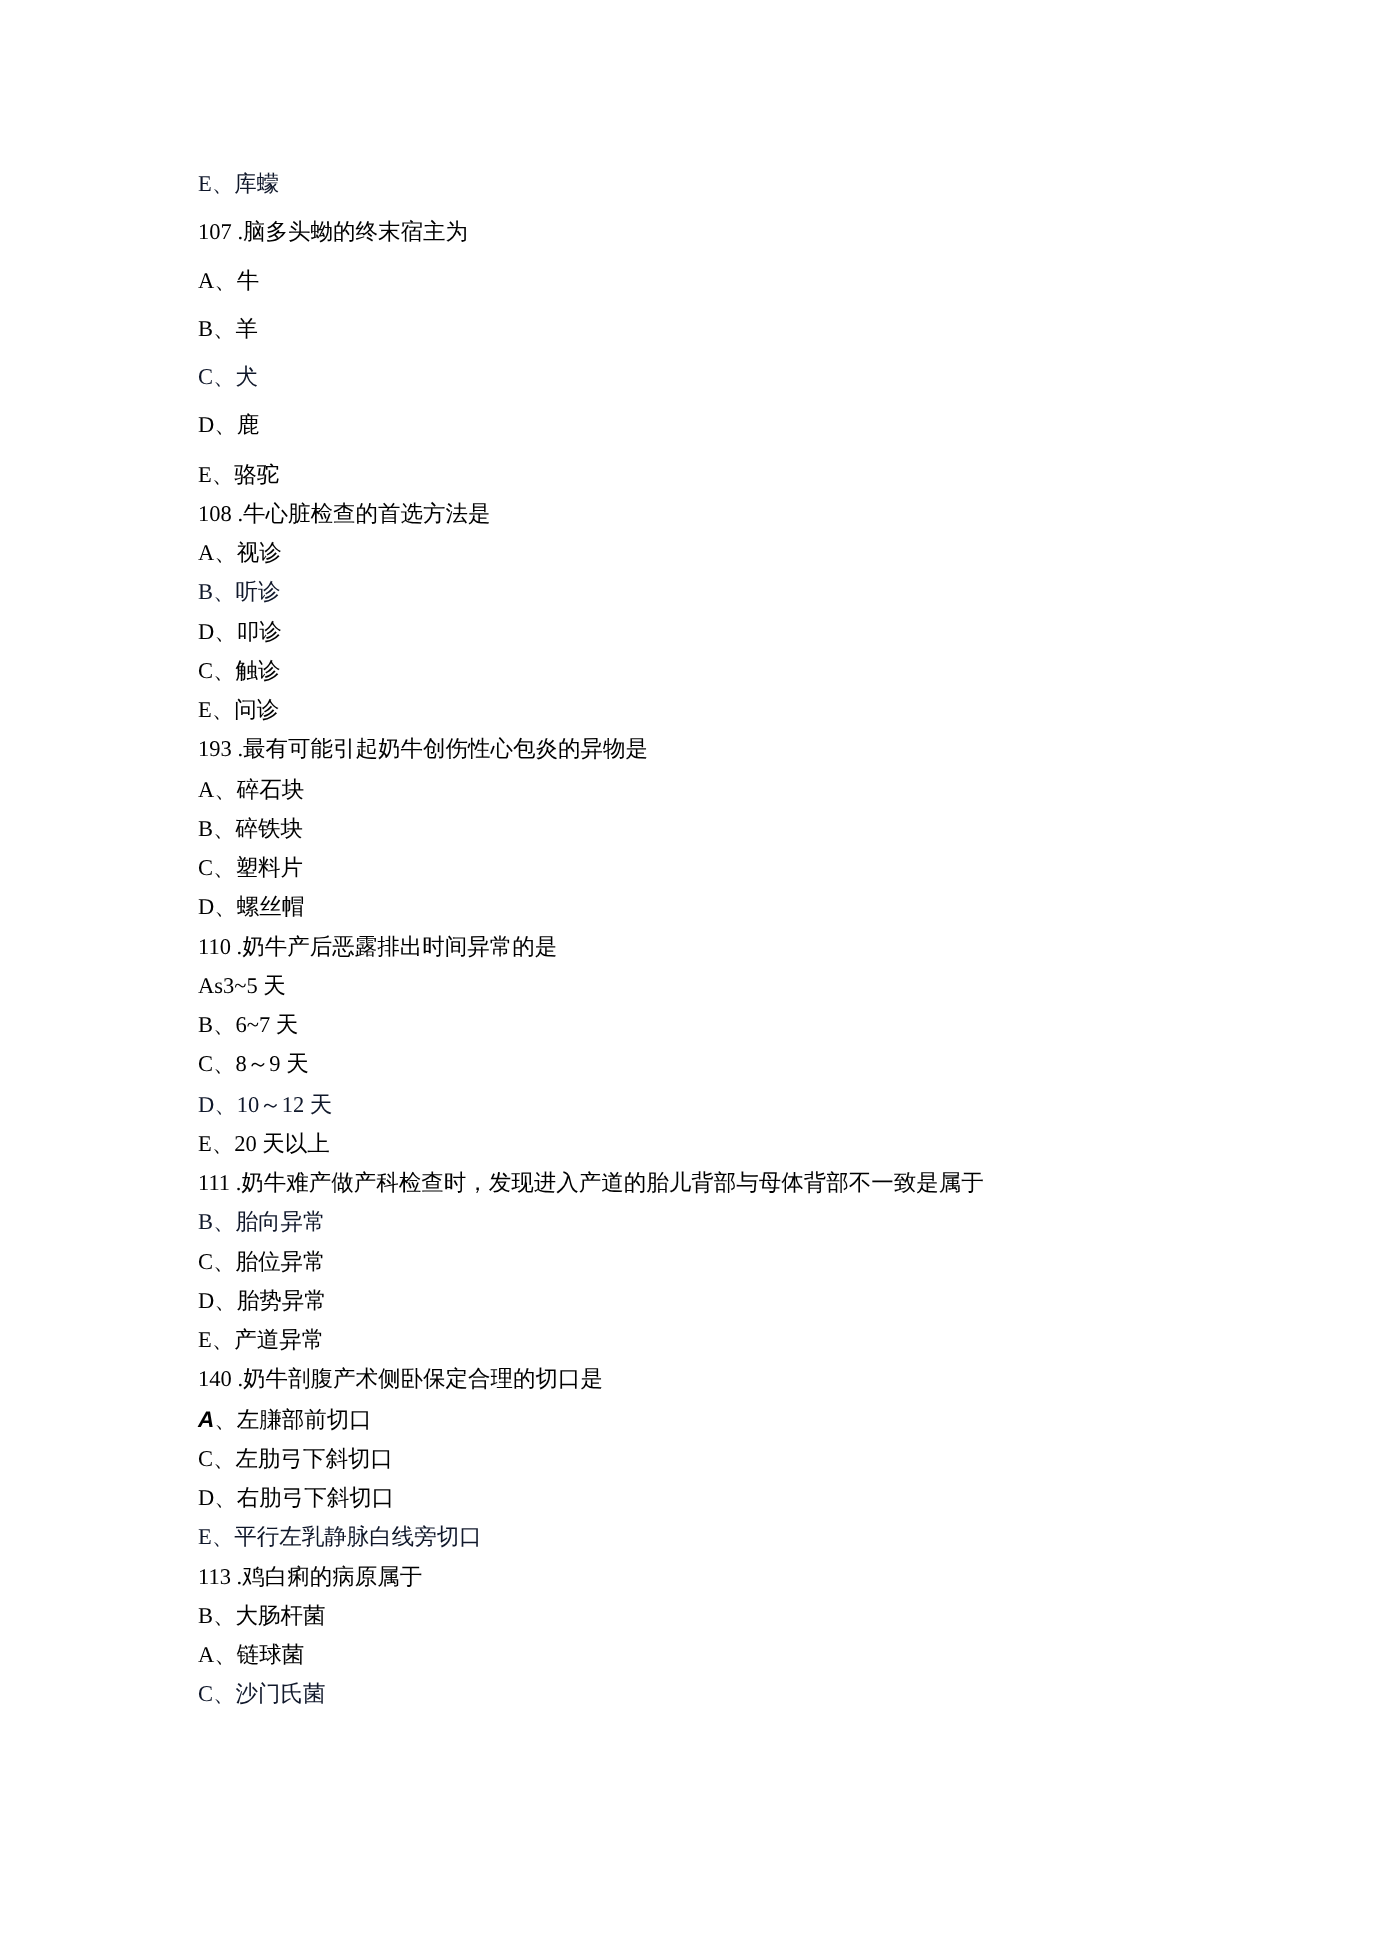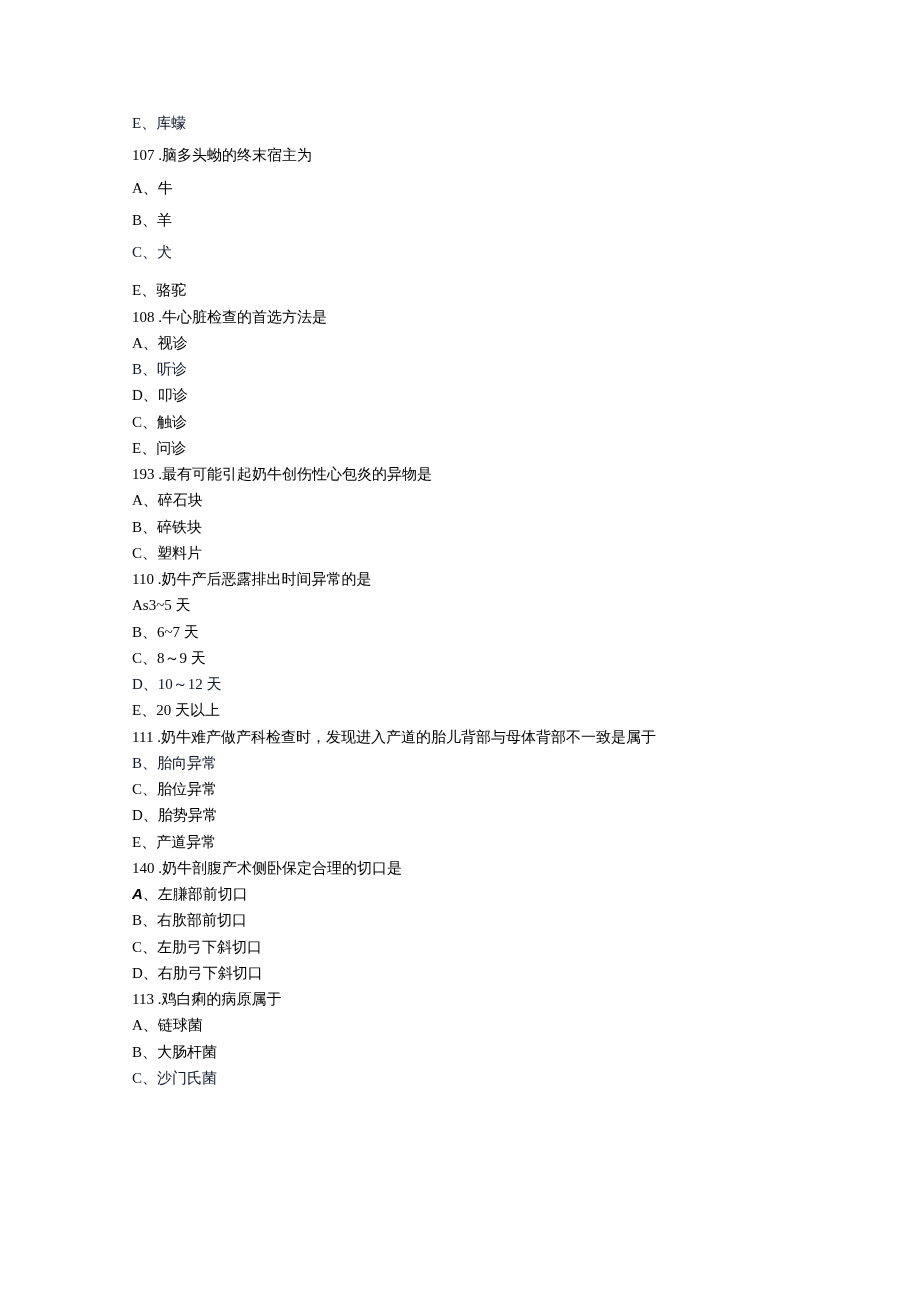--- a/index.html
+++ b/index.html
@@ -38,45 +38,47 @@
     <div class="line red">E、库蠓</div>
     <div class="spacer-small"></div>
     <div class="line">107  .脑多头蚴的终末宿主为</div>
     <div class="spacer-small"></div>
     <div class="line">A、牛</div>
     <div class="spacer-small"></div>
     <div class="line">B、羊</div>
     <div class="spacer-small"></div>
     <div class="line red">C、犬</div>
     <div class="spacer-small"></div>
+    <div class="line">D、鹿</div>
     <div class="spacer-small"></div>
     <div class="line">E、骆驼</div>
     <div class="line">108  .牛心脏检查的首选方法是</div>
     <div class="line">A、视诊</div>
     <div class="line red">B、听诊</div>
     <div class="line">D、叩诊</div>
     <div class="line">C、触诊</div>
     <div class="line">E、问诊</div>
     <div class="line">193  .最有可能引起奶牛创伤性心包炎的异物是</div>
     <div class="line">A、碎石块</div>
     <div class="line">B、碎铁块</div>
     <div class="line">C、塑料片</div>
+    <div class="line">D、螺丝帽</div>
     <div class="line">110  .奶牛产后恶露排出时间异常的是</div>
     <div class="line">As3~5 天</div>
     <div class="line">B、6~7 天</div>
     <div class="line">C、8～9 天</div>
     <div class="line red">D、10～12 天</div>
     <div class="line">E、20 天以上</div>
     <div class="line">111  .奶牛难产做产科检查时，发现进入产道的胎儿背部与母体背部不一致是属于</div>
     <div class="line red">B、胎向异常</div>
     <div class="line">C、胎位异常</div>
     <div class="line">D、胎势异常</div>
     <div class="line">E、产道异常</div>
     <div class="line">140  .奶牛剖腹产术侧卧保定合理的切口是</div>
     <div class="line"><span class="italic-letter">A</span>、左膁部前切口</div>
-    <div class="line">B、右肷部前切口</div>
     <div class="line">C、左肋弓下斜切口</div>
     <div class="line">D、右肋弓下斜切口</div>
+    <div class="line red">E、平行左乳静脉白线旁切口</div>
     <div class="line">113  .鸡白痢的病原属于</div>
+    <div class="line">B、大肠杆菌</div>
     <div class="line">A、链球菌</div>
-    <div class="line">B、大肠杆菌</div>
     <div class="line red">C、沙门氏菌</div>
   </div>
 
 </body></html>

